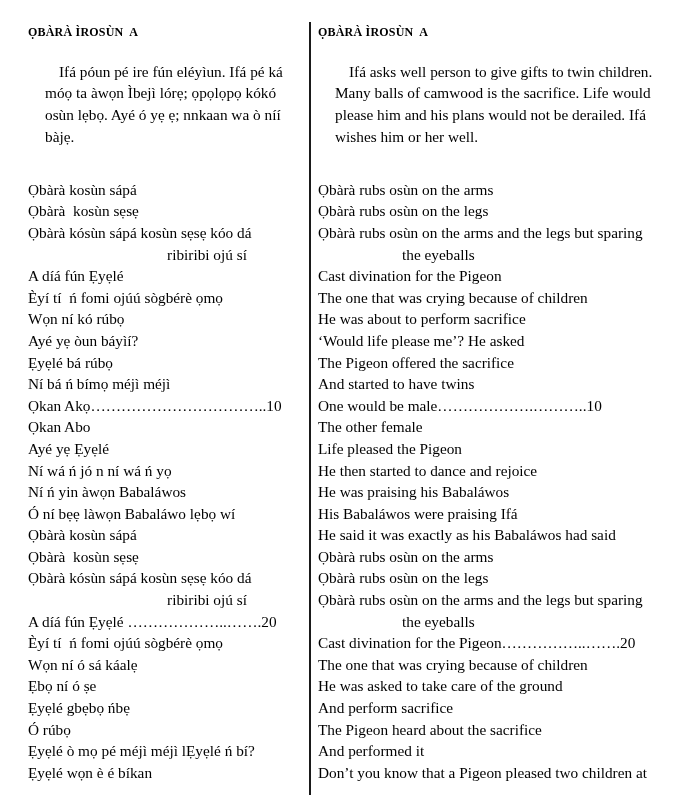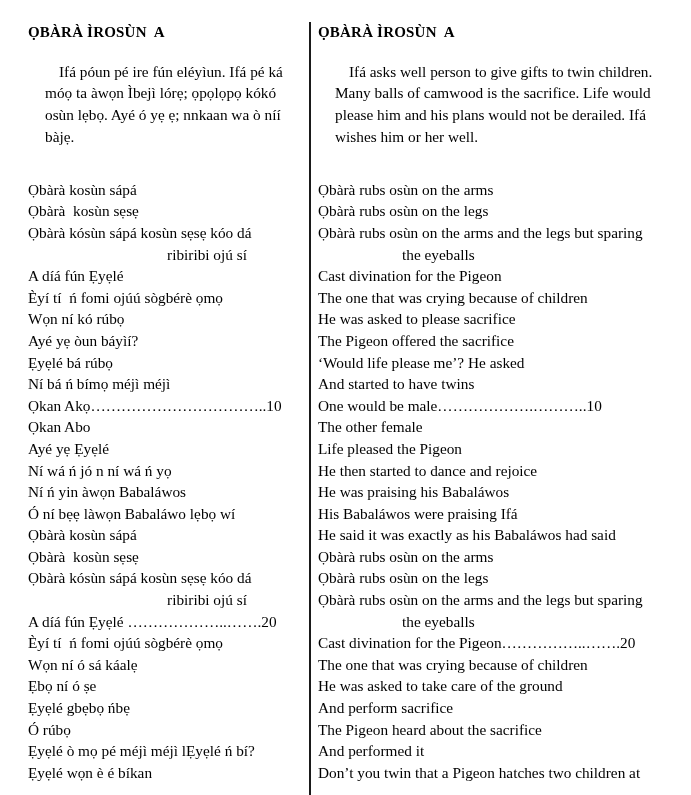--- a/index.html
+++ b/index.html
@@ -37,21 +37,21 @@
   .col-left {
     left: 28px;
     width: 272px;
   }
   .col-right {
     left: 318px;
     width: 368px;
   }
   .heading {
     font-weight: bold;
-    font-size: 15px;
+    font-size: 12px;
     letter-spacing: 0.2px;
     white-space: pre;
     margin: 0 0 0 0;
     line-height: 21.6px;
   }
   .intro {
     margin: 17px;
     text-indent: 14px;
     text-align: left;
     line-height: 21.8px;
@@ -130,40 +130,40 @@
   <div class="col col-right">
     <div class="heading">ỌBÀRÀ ÌROSÙN  A</div>
     <p class="intro">Ifá asks well person to give gifts to twin children. Many balls of camwood is the sacrifice. Life would please him and his plans would not be derailed. Ifá wishes him or her well.</p>
     <ul class="verse gap-before">
       <li>Ọbàrà rubs osùn on the arms</li>
       <li>Ọbàrà rubs osùn on the legs</li>
       <li>Ọbàrà rubs osùn on the arms and the legs but sparing</li>
       <li class="indent-r">the eyeballs</li>
       <li>Cast divination for the Pigeon</li>
       <li>The one that was crying because of children</li>
-      <li>He was asked to please sacrifice</li>
+      <li>He was about to perform sacrifice</li>
+      <li>‘Would life please me’? He asked</li>
       <li>The Pigeon offered the sacrifice</li>
-      <li>‘Would life please me’? He asked</li>
       <li>And started to have twins</li>
       <li class="leader-num">One would be male……………….………..10</li>
       <li>The other female</li>
       <li>Life pleased the Pigeon</li>
       <li>He then started to dance and rejoice</li>
       <li>He was praising his Babaláwos</li>
       <li>His Babaláwos were praising Ifá</li>
       <li>He said it was exactly as his Babaláwos had said</li>
       <li>Ọbàrà rubs osùn on the arms</li>
       <li>Ọbàrà rubs osùn on the legs</li>
       <li>Ọbàrà rubs osùn on the arms and the legs but sparing</li>
       <li class="indent-r">the eyeballs</li>
       <li class="leader-num">Cast divination for the Pigeon……………..…….20</li>
       <li>The one that was crying because of children</li>
       <li>He was asked to take care of the ground</li>
       <li>And perform sacrifice</li>
       <li>The Pigeon heard about the sacrifice</li>
       <li>And performed it</li>
-      <li>Don’t you twin that a Pigeon hatches two children at</li>
+      <li>Don’t you know that a Pigeon pleased two children at</li>
       <li class="blank"></li>
       <li>Pigeons don’t hatch one egg</li>
     </ul>
   </div>
 
 </div>
 
 </body></html>

